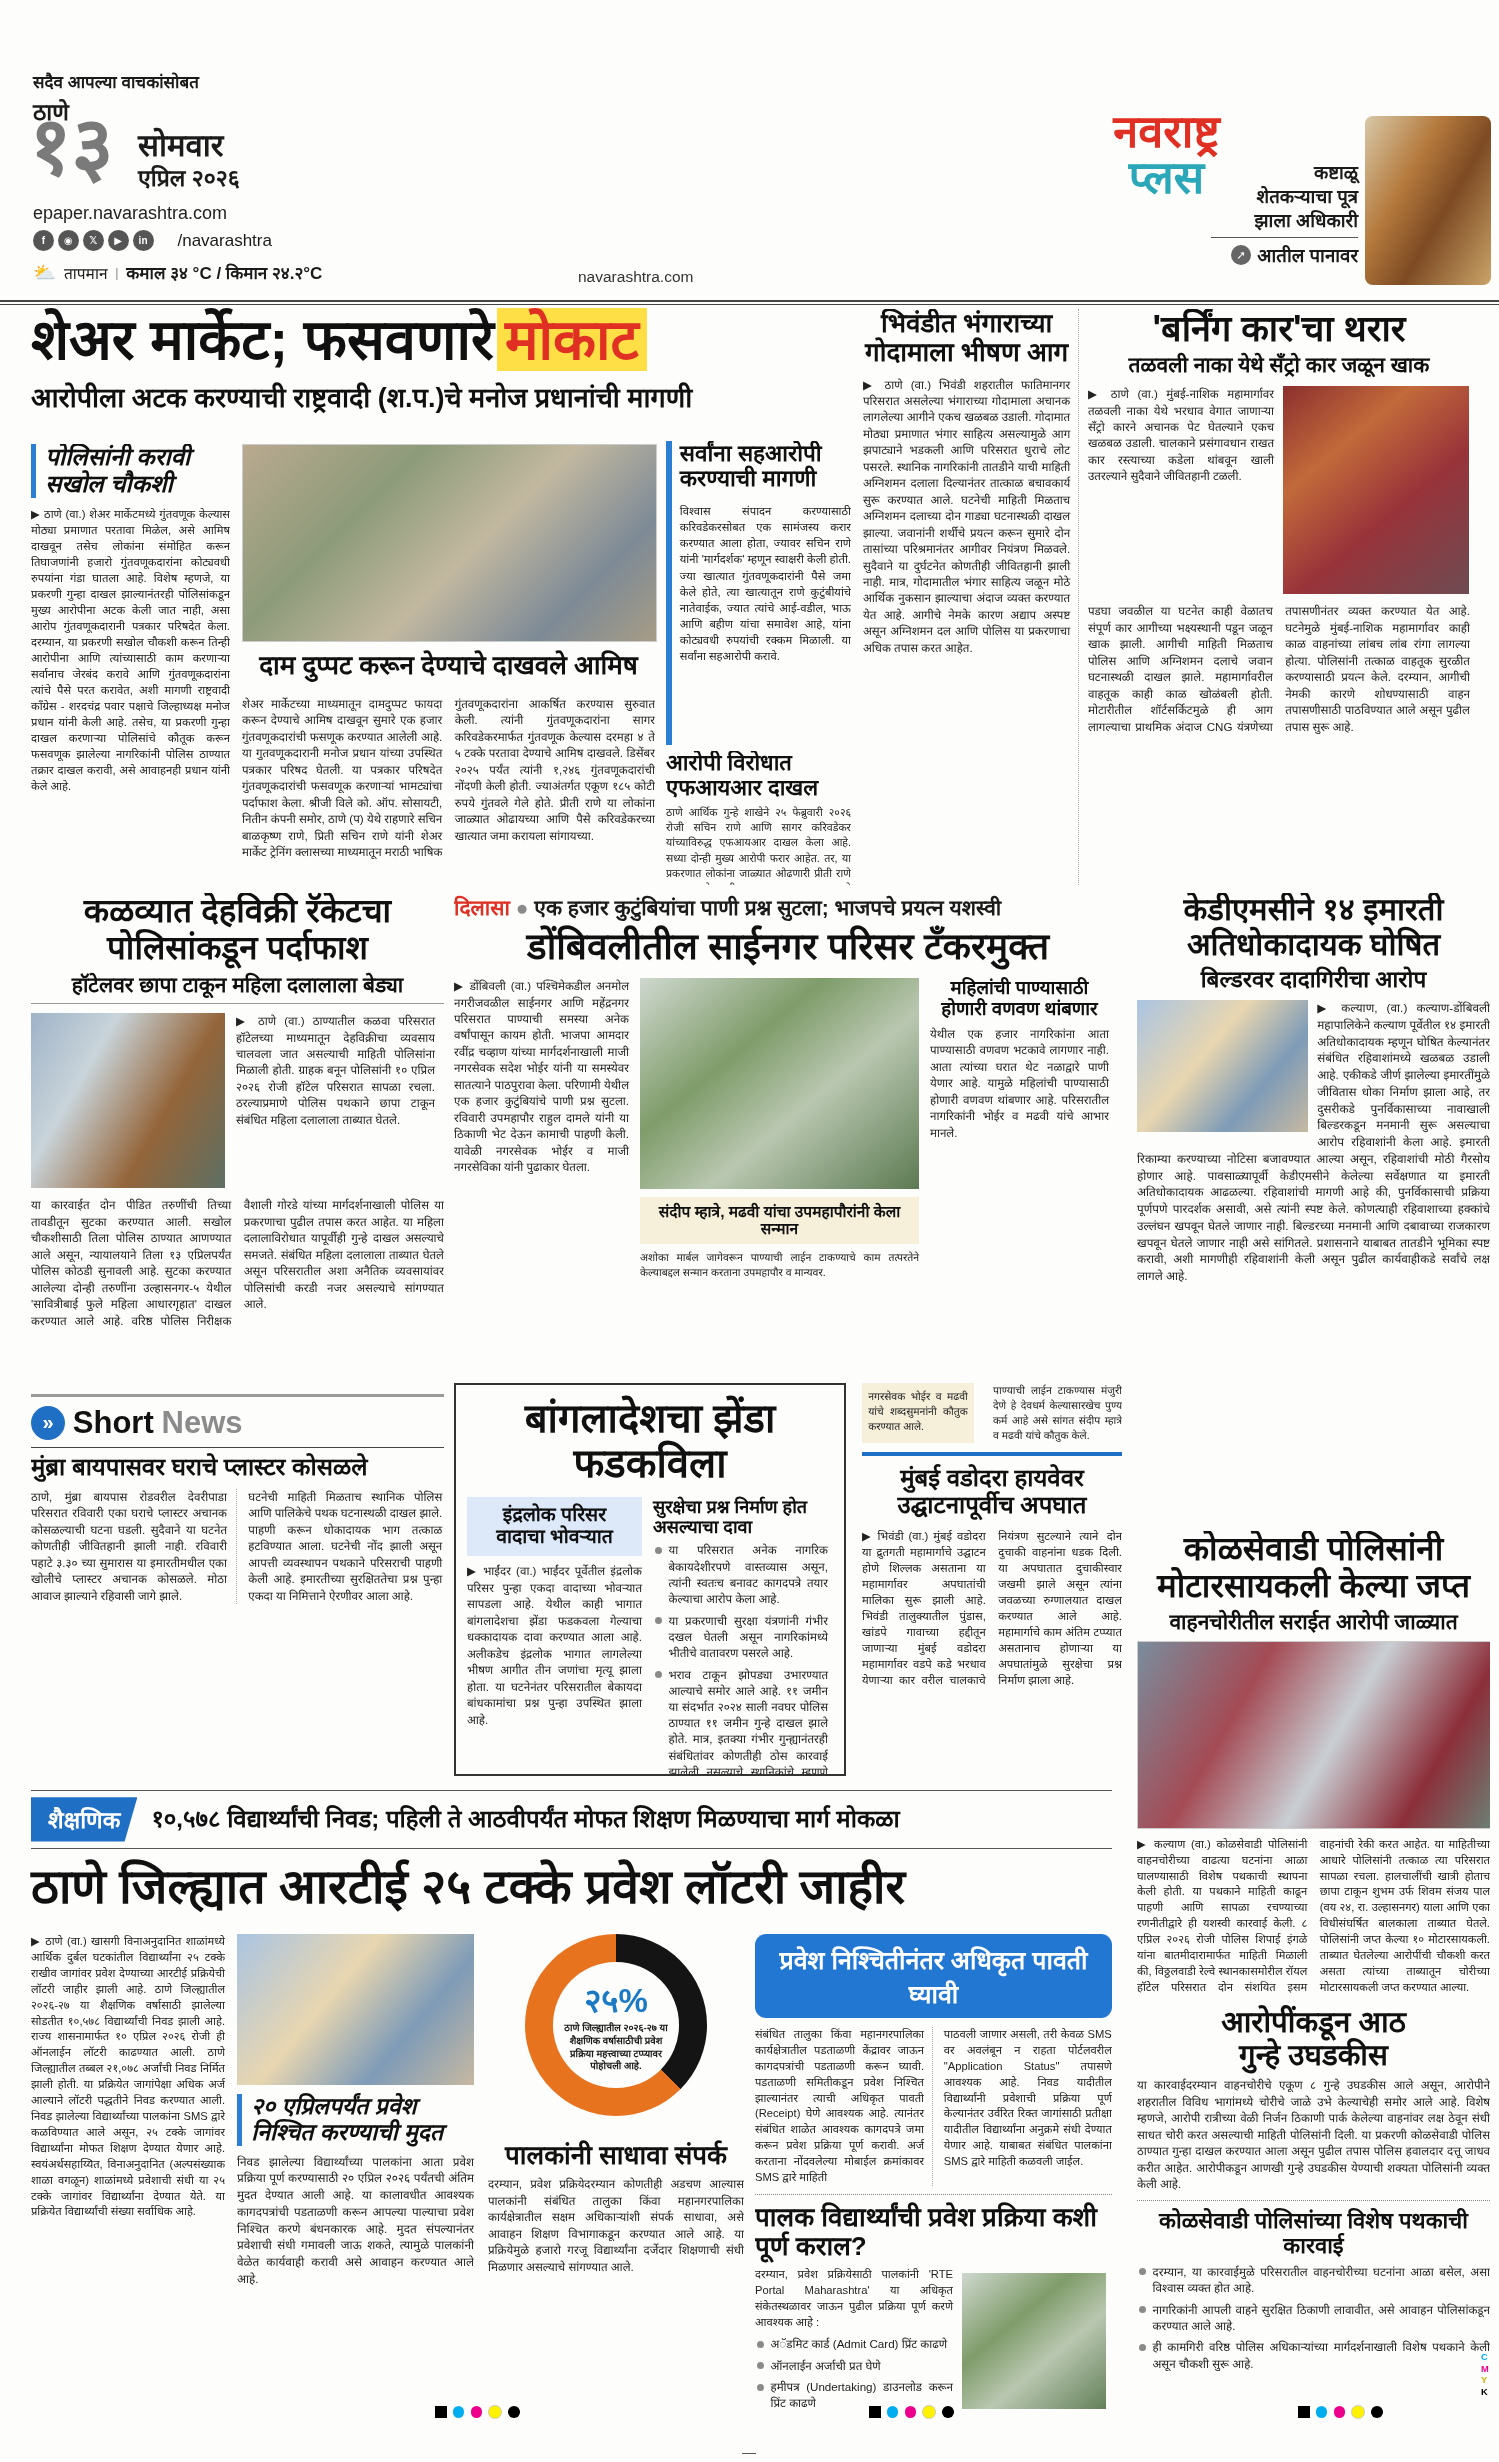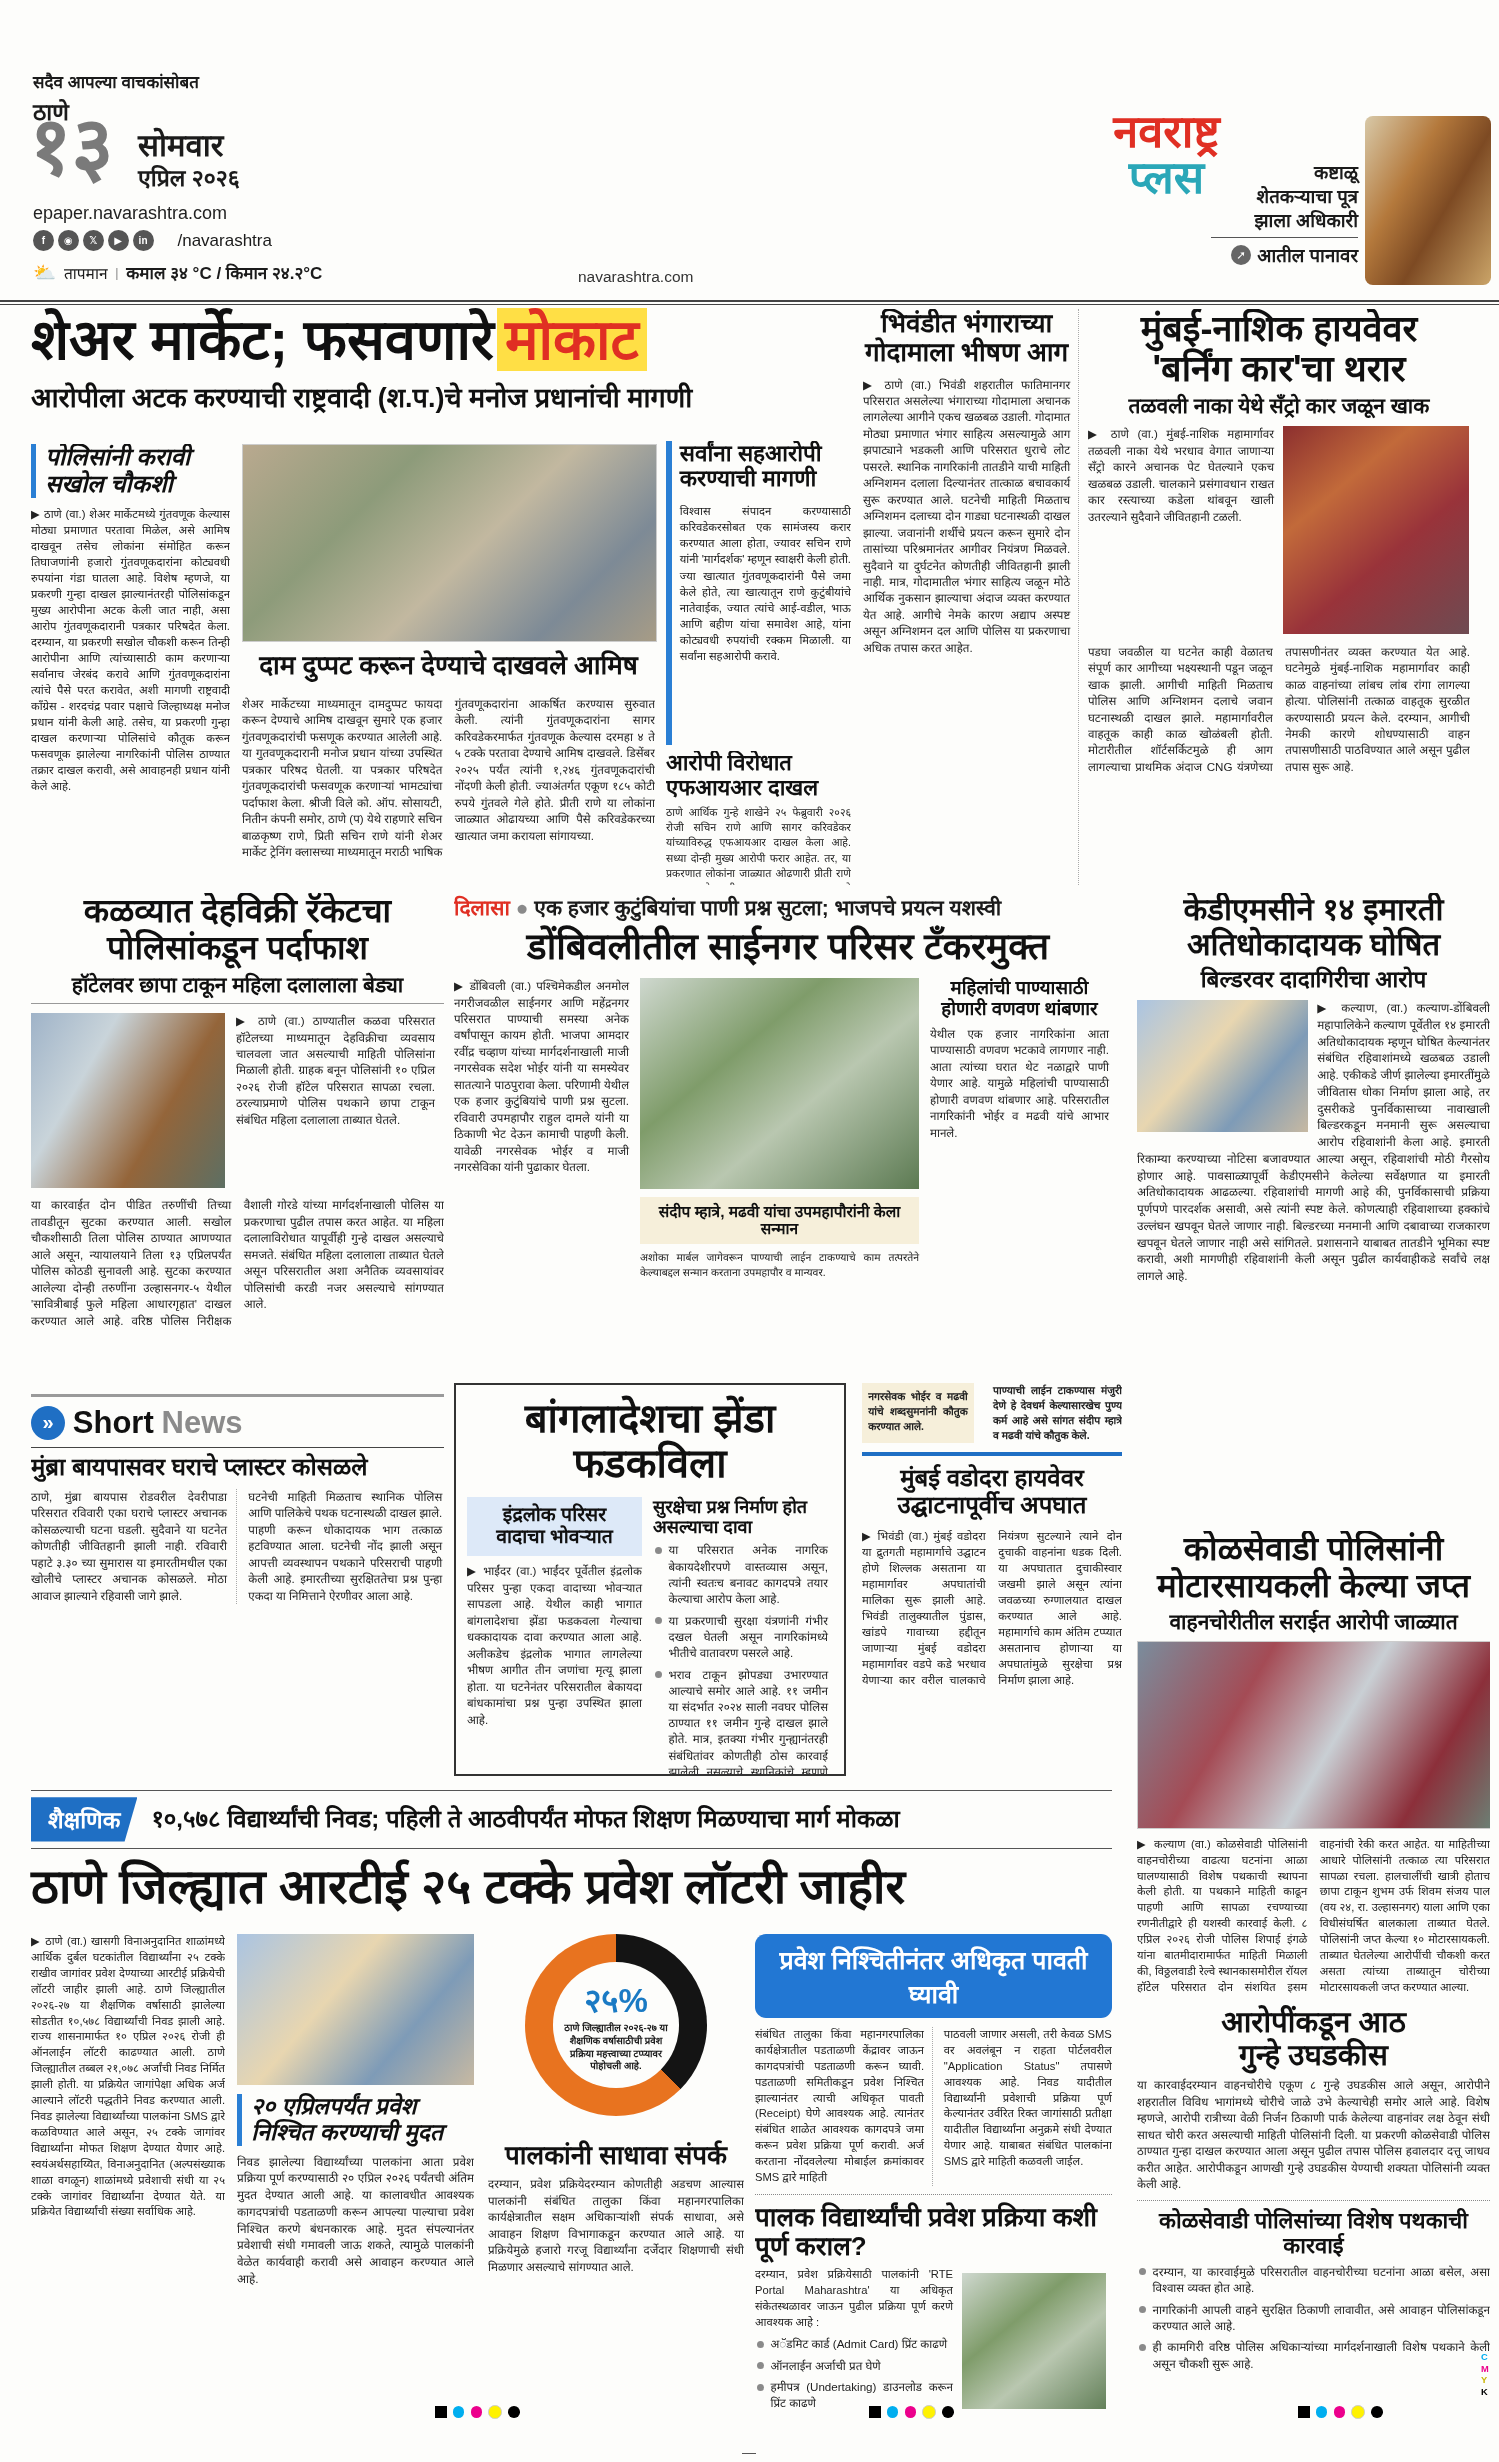--- a/index.html
+++ b/index.html
@@ -112,21 +112,20 @@
     <div class="body" style="font-size:10.7px;">ठाणे आर्थिक गुन्हे शाखेने २५ फेब्रुवारी २०२६ रोजी सचिन राणे आणि सागर करिवडेकर यांच्याविरुद्ध एफआयआर दाखल केला आहे. सध्या दोन्ही मुख्य आरोपी फरार आहेत. तर, या प्रकरणात लोकांना जाळ्यात ओढणारी प्रीती राणे इच्यावर कोणताही गुन्हा दाखल झाला नसल्याचे समजते. या तिघांनाही तत्काळ अटक करावी, अशी मागणी प्रधान यांनी केली आहे.</div>
   </div>
 
   <div class="abs ov dotted-v" style="left:863px;top:309px;width:216px;height:576px;padding-right:7.8px;box-sizing:border-box;">
     <div class="hd ctr" style="font-size:26px;margin-bottom:9.3px;">भिवंडीत भंगाराच्या गोदामाला भीषण आग</div>
     <div class="body" style="font-size:11.6px;">▶ ठाणे (वा.) भिवंडी शहरातील फातिमानगर परिसरात असलेल्या भंगाराच्या गोदामाला अचानक लागलेल्या आगीने एकच खळबळ उडाली. गोदामात मोठ्या प्रमाणात भंगार साहित्य असल्यामुळे आग झपाट्याने भडकली आणि परिसरात धुराचे लोट पसरले. स्थानिक नागरिकांनी तातडीने याची माहिती अग्निशमन दलाला दिल्यानंतर तात्काळ बचावकार्य सुरू करण्यात आले. घटनेची माहिती मिळताच अग्निशमन दलाच्या दोन गाड्या घटनास्थळी दाखल झाल्या. जवानांनी शर्थीचे प्रयत्न करून सुमारे दोन तासांच्या परिश्रमानंतर आगीवर नियंत्रण मिळवले. सुदैवाने या दुर्घटनेत कोणतीही जीवितहानी झाली नाही. मात्र, गोदामातील भंगार साहित्य जळून मोठे आर्थिक नुकसान झाल्याचा अंदाज व्यक्त करण्यात येत आहे. आगीचे नेमके कारण अद्याप अस्पष्ट असून अग्निशमन दल आणि पोलिस या प्रकरणाचा अधिक तपास करत आहेत.</div>
   </div>
 
   <div class="abs ov" style="left:1088px;top:309px;width:382px;height:576px;">
     <div class="hd ctr" style="font-size:36px;">
-      <div>मुंबई-नाशिक हायवेवर</div>
       <div>'बर्निंग कार'चा थरार</div>
     </div>
     <div class="hd ctr" style="font-size:21px;margin-top:4px;">तळवली नाका येथे सँट्रो कार जळून खाक</div>
     <div style="display:flex;gap:9.3px;margin-top:9.3px;">
       <div class="body" style="width:186px;">▶ ठाणे (वा.) मुंबई-नाशिक महामार्गावर तळवली नाका येथे भरधाव वेगात जाणाऱ्या सँट्रो कारने अचानक पेट घेतल्याने एकच खळबळ उडाली. चालकाने प्रसंगावधान राखत कार रस्त्याच्या कडेला थांबवून खाली उतरल्याने सुदैवाने जीवितहानी टळली.</div>
       <div class="photo5" style="width:186px;height:208px;"></div>
     </div>
     <div class="cols2 body" style="margin-top:9.3px;">पडघा जवळील या घटनेत काही वेळातच संपूर्ण कार आगीच्या भक्ष्यस्थानी पडून जळून खाक झाली. आगीची माहिती मिळताच पोलिस आणि अग्निशमन दलाचे जवान घटनास्थळी दाखल झाले. महामार्गावरील वाहतूक काही काळ खोळंबली होती. मोटारीतील शॉर्टसर्किटमुळे ही आग लागल्याचा प्राथमिक अंदाज CNG यंत्रणेच्या तपासणीनंतर व्यक्त करण्यात येत आहे. घटनेमुळे मुंबई-नाशिक महामार्गावर काही काळ वाहनांच्या लांबच लांब रांगा लागल्या होत्या. पोलिसांनी तत्काळ वाहतूक सुरळीत करण्यासाठी प्रयत्न केले. दरम्यान, आगीची नेमकी कारणे शोधण्यासाठी वाहन तपासणीसाठी पाठविण्यात आले असून पुढील तपास सुरू आहे.</div>
   </div>
 
@@ -206,21 +205,21 @@
         <div style="margin-top:4.7px;">
             <div class="bullet-item">या परिसरात अनेक नागरिक बेकायदेशीरपणे वास्तव्यास असून, त्यांनी स्वतःच बनावट कागदपत्रे तयार केल्याचा आरोप केला आहे.</div>
             <div class="bullet-item">या प्रकरणाची सुरक्षा यंत्रणांनी गंभीर दखल घेतली असून नागरिकांमध्ये भीतीचे वातावरण पसरले आहे.</div>
             <div class="bullet-item">भराव टाकून झोपड्या उभारण्यात आल्याचे समोर आले आहे. ११ जमीन या संदर्भात २०२४ साली नवघर पोलिस ठाण्यात ११ जमीन गुन्हे दाखल झाले होते. मात्र, इतक्या गंभीर गुन्ह्यानंतरही संबंधितांवर कोणतीही ठोस कारवाई झालेली नसल्याचे स्थानिकांचे म्हणणे आहे.</div>
           </div>
       </div>
     </div>
   </div>
 
   <div class="abs ov" style="left:862px;top:1383px;width:260px;height:393px;">
-    <div style="display:flex;gap:19px;font-weight:bold;">
+    <div style="display:flex;gap:19px;">
       <div class="cream body" style="width:105px;font-size:10.5px;">नगरसेवक भोईर व मढवी यांचे शब्दसुमनांनी कौतुक करण्यात आले.</div>
       <div class="body" style="width:136px;font-size:10.5px;">पाण्याची लाईन टाकण्यास मंजुरी देणे हे देवधर्म केल्यासारखेच पुण्य कर्म आहे असे सांगत संदीप म्हात्रे व मढवी यांचे कौतुक केले.</div>
     </div>
     <div class="rule-blue" style="margin:9.3px 0;"></div>
     <div class="hd ctr" style="font-size:24px;">
       <div>मुंबई वडोदरा हायवेवर</div>
       <div>उद्घाटनापूर्वीच अपघात</div>
     </div>
     <div class="cols2 body" style="margin-top:9.3px;font-size:11.3px;">▶ भिवंडी (वा.) मुंबई वडोदरा या द्रुतगती महामार्गाचे उद्घाटन होणे शिल्लक असताना या महामार्गावर अपघातांची मालिका सुरू झाली आहे. भिवंडी तालुक्यातील पुंडास, खांडपे गावाच्या हद्दीतून जाणाऱ्या मुंबई वडोदरा महामार्गावर वडपे कडे भरधाव येणाऱ्या कार वरील चालकाचे नियंत्रण सुटल्याने त्याने दोन दुचाकी वाहनांना धडक दिली. या अपघातात दुचाकीस्वार जखमी झाले असून त्यांना जवळच्या रुग्णालयात दाखल करण्यात आले आहे. महामार्गाचे काम अंतिम टप्प्यात असतानाच होणाऱ्या या अपघातांमुळे सुरक्षेचा प्रश्न निर्माण झाला आहे.</div>
   </div>

